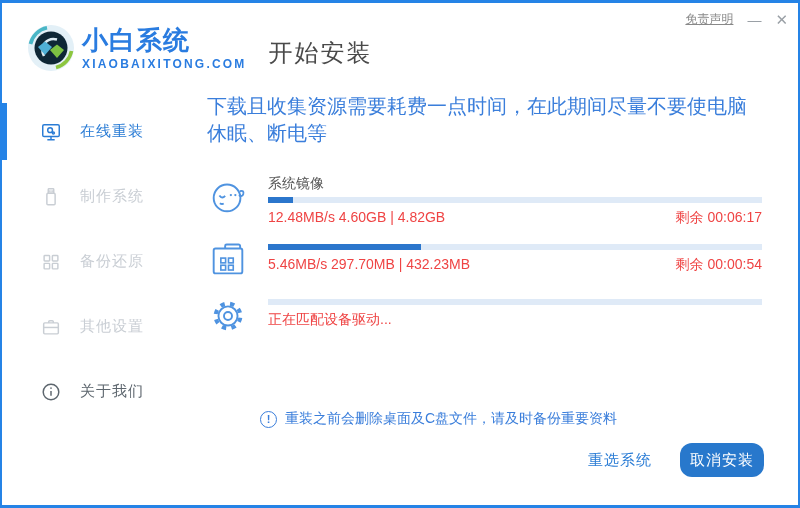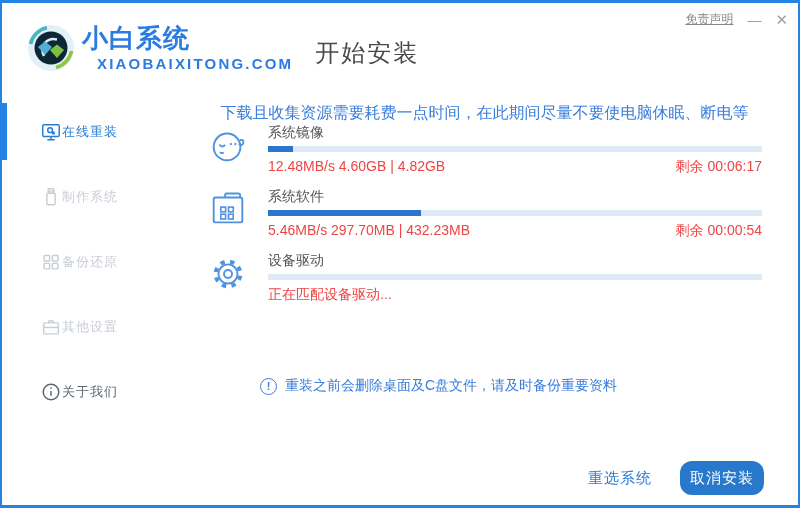--- a/index.html
+++ b/index.html
@@ -15,57 +15,57 @@
   .titlebar { position:absolute; top:8px; right:10px; display:flex; align-items:center; gap:14px; z-index:5; }
   .disclaimer { font-size:12px; color:#888; text-decoration:underline; cursor:pointer; }
   .win-btn { color:#9aa0a6; font-size:14px; line-height:14px; cursor:pointer; }
   .win-btn.close { font-size:15px; }
 
   
   .header { height:90px; display:flex; align-items:center; padding-left:25px; }
   .logo { width:48px; height:48px; flex:0 0 48px; }
   .brand { margin-left:7px; }
   .brand-name { color:#2a7ce0; font-size:26px; font-weight:bold; line-height:28px; letter-spacing:1px; }
-  .brand-domain { color:#2a7ce0; font-size:15px; font-weight:bold; letter-spacing:2.2px; margin-top:3px;margin-left:15px; }
+  .brand-domain { color:#2a7ce0; font-size:12px; font-weight:bold; letter-spacing:2.2px; margin-top:3px; }
   .page-title { margin-left:22px; margin-top:10px; font-size:24px; color:#4a4a4a; letter-spacing:2px; }
 
   
   .body { display:flex; height:418px; }
   .sidebar { width:190px; flex:0 0 190px; padding-top:6px; }
   .side-item { position:relative; height:65px; display:flex; align-items:center; cursor:pointer; }
   .side-item .active-bar { position:absolute; left:0; top:4px; bottom:4px; width:5px; background:#2583e6; display:none; }
   .side-item.active .active-bar { display:block; }
   .side-item .s-icon { width:22px; height:22px; margin-left:38px; flex:0 0 22px; }
-  .side-item .s-label { margin-left:0; font-size:13px; letter-spacing:1px; }
+  .side-item .s-label { margin-left:18px; font-size:15px; letter-spacing:1px; }
   .side-item.active .s-label { color:#2a7cd5; }
   .side-item.muted .s-label { color:#c9ced4; }
   .side-item.plain .s-label { color:#5d666e; }
   .side-item.active  svg { stroke:#2a7cd5; }
   .side-item.muted   svg { stroke:#c9ced4; }
   .side-item.plain   svg { stroke:#5d666e; }
 
   
   .main { flex:1; padding:0 36px 0 15px; }
-  .warning { margin-top:10px; text-align:center; font-size:16px; color:#3a7edb; }
-
-  .tasks { }
+  .warning { text-align:left; font-size:20px; color:#3a7edb; }
+
+  .tasks { margin-top:28px; }
   .task { display:flex; margin-bottom:13px; }
   .t-icon { width:42px; height:42px; flex:0 0 42px; margin-right:19px; }
   .t-body { flex:1; min-width:0; }
   .t-name { font-size:14px; color:#555; line-height:17px; }
   .t-track { margin-top:5px; height:6px; background:#dfeaf7; }
   .t-fill { height:6px; background:#2b76cc; width:0; }
   .t-meta { margin-top:6px; display:flex; justify-content:space-between; font-size:14px; color:#ef4444; line-height:17px; }
 
   .notice { margin-top:74px; margin-left:53px; display:flex; align-items:center; color:#3a7edb; font-size:14px; }
   .notice-icon { width:17px; height:17px; border:1px solid #3a7edb; border-radius:50%;
     display:flex; align-items:center; justify-content:center; font-size:11px; font-weight:bold; margin-right:8px; flex:0 0 17px; }
 
   
-  .footer { position:absolute; right:34px; bottom:10px; display:flex; align-items:center; gap:28px; }
+  .footer { position:absolute; right:34px; bottom:28px; display:flex; align-items:center; gap:28px; }
   .btn-text { background:none; border:none; color:#2a7cd5; font-size:15px; letter-spacing:1px; cursor:pointer; font-family:inherit; }
   .btn-primary { width:84px; height:34px; background:#2878cc; color:#fff; border:none; font-size:15px;
     letter-spacing:1px; border-radius:12px; cursor:pointer; font-family:inherit; }
 
   svg { display:block; }
 </style>
 </head>
 <body>
 
 <div class="window">
@@ -196,41 +196,39 @@
             <svg viewBox="0 0 44 44" width="42" height="42" fill="none" stroke="#4f93e0" stroke-width="2">
               <path d="M19,10 v-2.6 a1.6,1.6 0 0 1 1.6,-1.6 h12.5 a1.6,1.6 0 0 1 1.6,1.6 V10"></path>
               <rect x="7" y="10" width="30" height="26" rx="2"></rect>
               <rect x="14.5" y="20" width="5" height="5" stroke-width="1.7"></rect>
               <rect x="22.5" y="20" width="5" height="5" stroke-width="1.7"></rect>
               <rect x="14.5" y="27.5" width="5" height="5" stroke-width="1.7"></rect>
               <rect x="22.5" y="27.5" width="5" height="5" stroke-width="1.7"></rect>
             </svg>
           </span>
           <div class="t-body">
-            <div class="t-name">系统软件</div>
             <div class="t-track">
               <div class="t-fill" style="width: 31%;"></div>
             </div>
             <div class="t-meta">
               <span>5.46MB/s 297.70MB | 432.23MB</span>
               <span>剩余 00:00:54</span>
             </div>
           </div>
         </div>
 
         <div class="task">
           <span class="t-icon">
             <svg viewBox="0 0 44 44" width="42" height="42" fill="none" stroke="#4f93e0">
               <circle cx="22" cy="23" r="13" stroke-width="4.2" stroke-dasharray="4.6 5.6" transform="rotate(8 22 23)"></circle>
               <circle cx="22" cy="23" r="10" stroke-width="2"></circle>
               <circle cx="22" cy="23" r="4.2" stroke-width="2"></circle>
             </svg>
           </span>
           <div class="t-body">
-            <div class="t-name">设备驱动</div>
             <div class="t-track">
               <div class="t-fill" style="width: 0%;"></div>
             </div>
             <div class="t-meta">
               <span>正在匹配设备驱动...</span>
               <span></span>
             </div>
           </div>
         </div>
 

